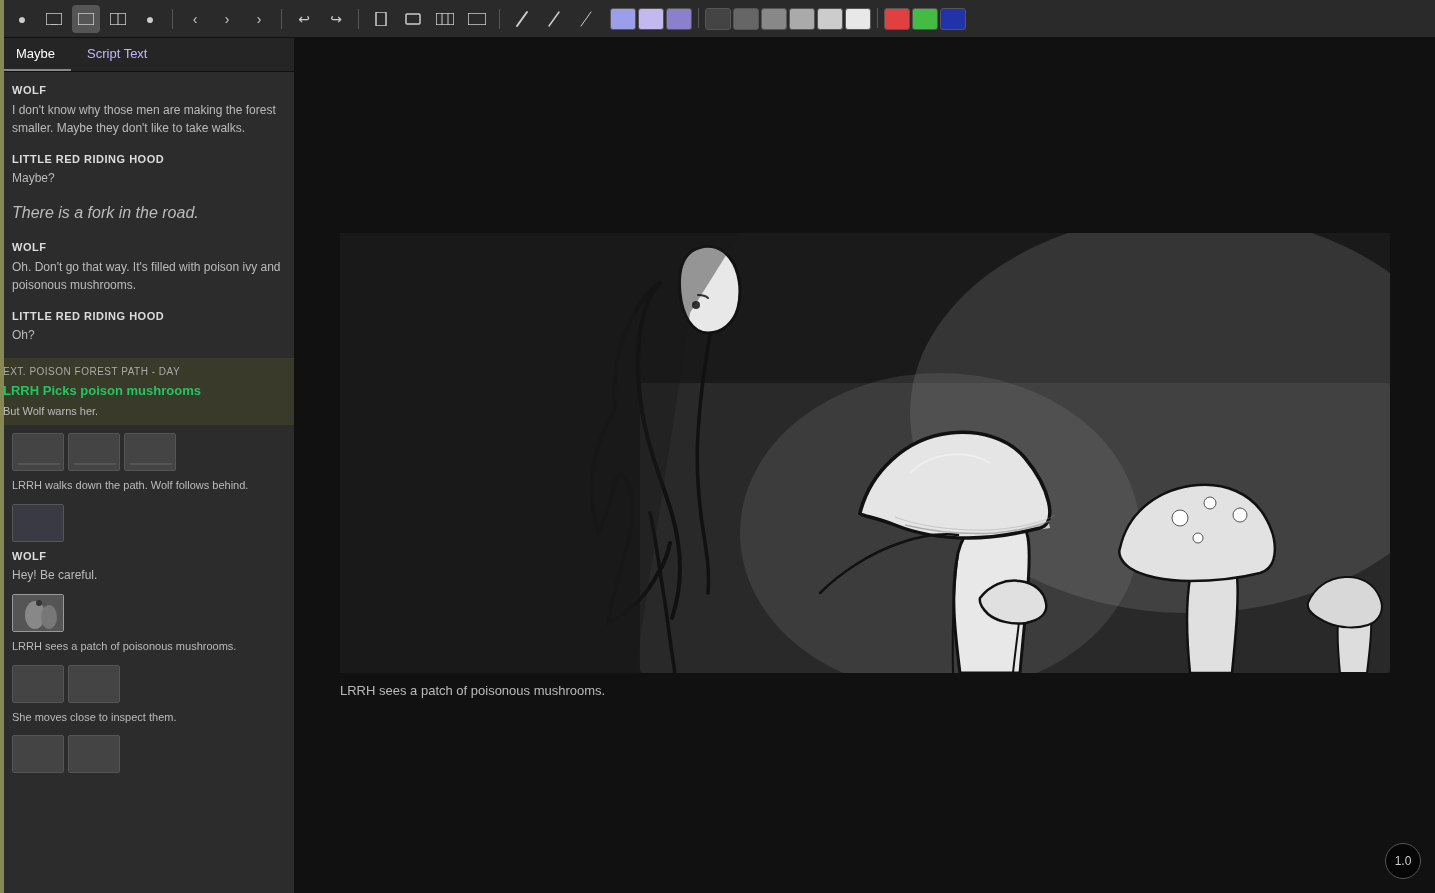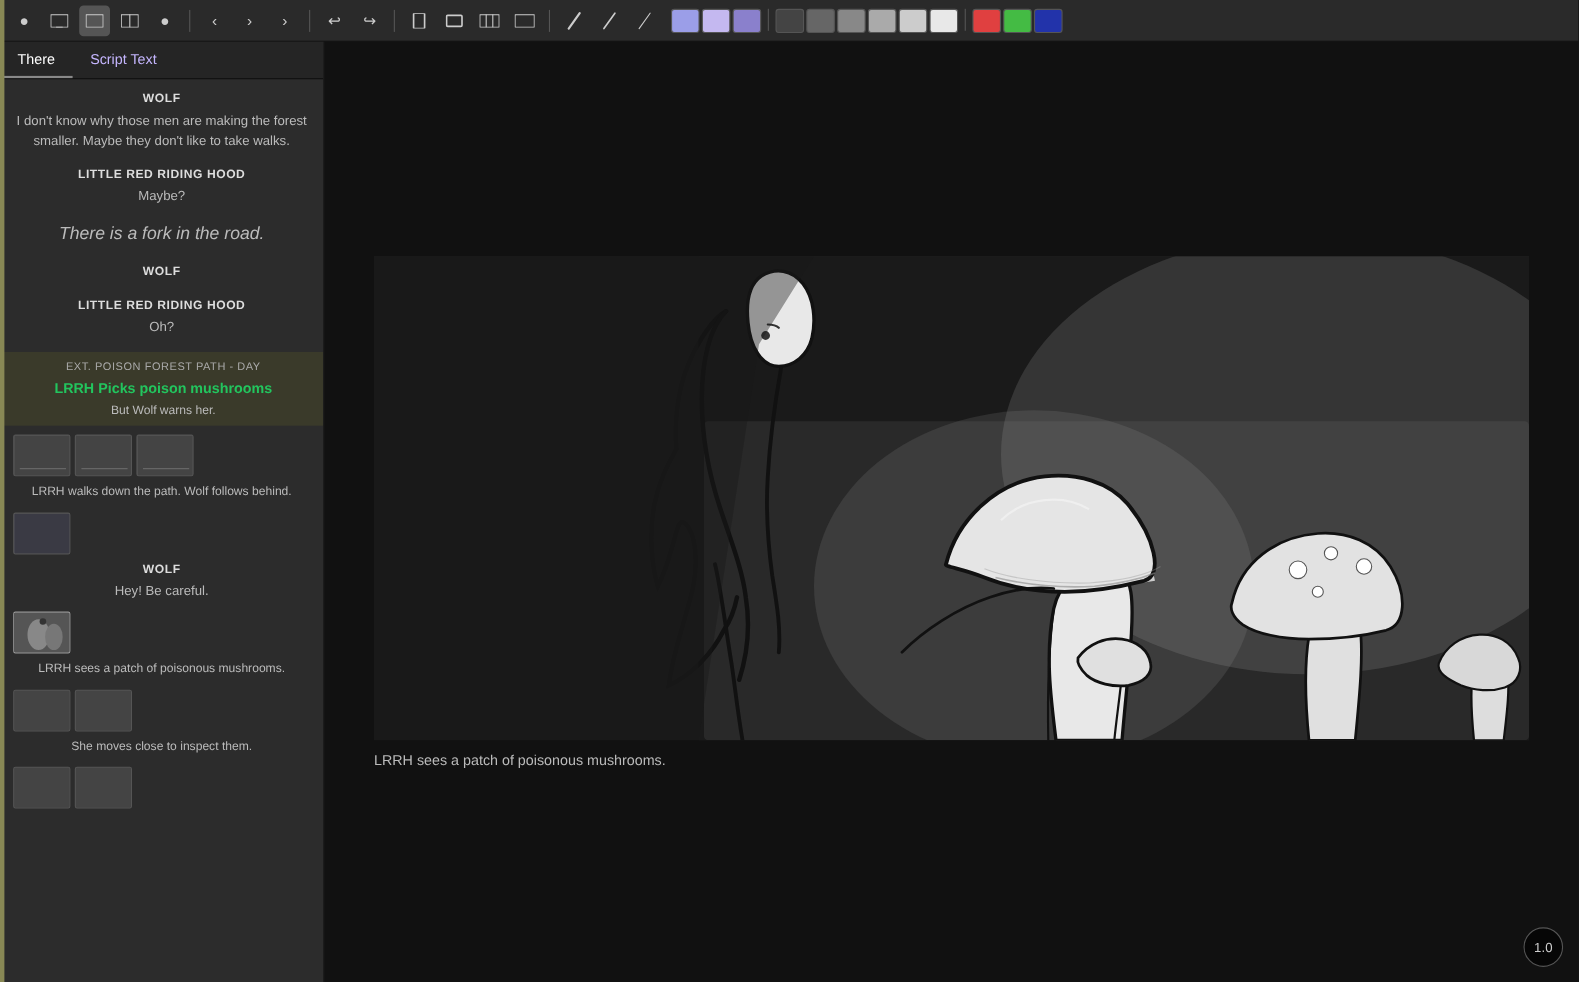--- a/index.html
+++ b/index.html
@@ -92,21 +92,20 @@
       border-bottom: 2px solid #888;
     }
 
     
     #script-area {
       flex: 1;
       overflow-y: auto;
       padding: 10px 12px;
       font-size: 12px;
       line-height: 1.5;
-      text-align: center;
     }
     #script-area::-webkit-scrollbar { width: 6px; }
     #script-area::-webkit-scrollbar-track { background: #2c2c2c; }
     #script-area::-webkit-scrollbar-thumb { background: #555; border-radius: 3px; }
 
     .script-block { margin-bottom: 14px; }
     .script-character {
       font-weight: bold;
       color: #ddd;
       font-size: 11px;
@@ -119,21 +118,21 @@
     }
     .script-action {
       color: #bbb;
       font-style: italic;
       font-size: 16px;
     }
 
     
     .scene-header {
       background: #3a3a2a;
-      padding: 6px 12px;
+      padding: 6px 0;
       margin: 8px -12px;
       border-left: 3px solid #888855;
     }
     .scene-slug {
       font-size: 10px;
       color: #aaa;
       text-transform: uppercase;
       letter-spacing: 0.5px;
     }
     .scene-action {
@@ -316,21 +315,21 @@
     <div class="color-swatch" style="background:#2233aa;"></div>
   </div>
 </div>
 
 <div id="main">
 
   <div id="left-panel">
     <div id="left-indicator"></div>
 
     <div id="tabs">
-      <div class="tab active">There</div>
+      <div class="tab active">Maybe</div>
       <div class="tab">Script Text</div>
     </div>
 
     <div id="script-area">
 
       <div class="script-block">
         <div class="script-character">WOLF</div>
         <div class="script-line">I don't know why those men are making the forest smaller. Maybe they don't like to take walks.</div>
       </div>
 
@@ -338,20 +337,21 @@
         <div class="script-character">LITTLE RED RIDING HOOD</div>
         <div class="script-line">Maybe?</div>
       </div>
 
       <div class="script-block">
         <div class="script-action">There is a fork in the road.</div>
       </div>
 
       <div class="script-block">
         <div class="script-character">WOLF</div>
+        <div class="script-line">Oh. Don't go that way. It's filled with poison ivy and poisonous mushrooms.</div>
       </div>
 
       <div class="script-block">
         <div class="script-character">LITTLE RED RIDING HOOD</div>
         <div class="script-line">Oh?</div>
       </div>
 
       <div class="scene-header">
         <div class="scene-slug">EXT. POISON FOREST PATH - DAY</div>
         <div class="scene-action">LRRH Picks poison mushrooms</div>

